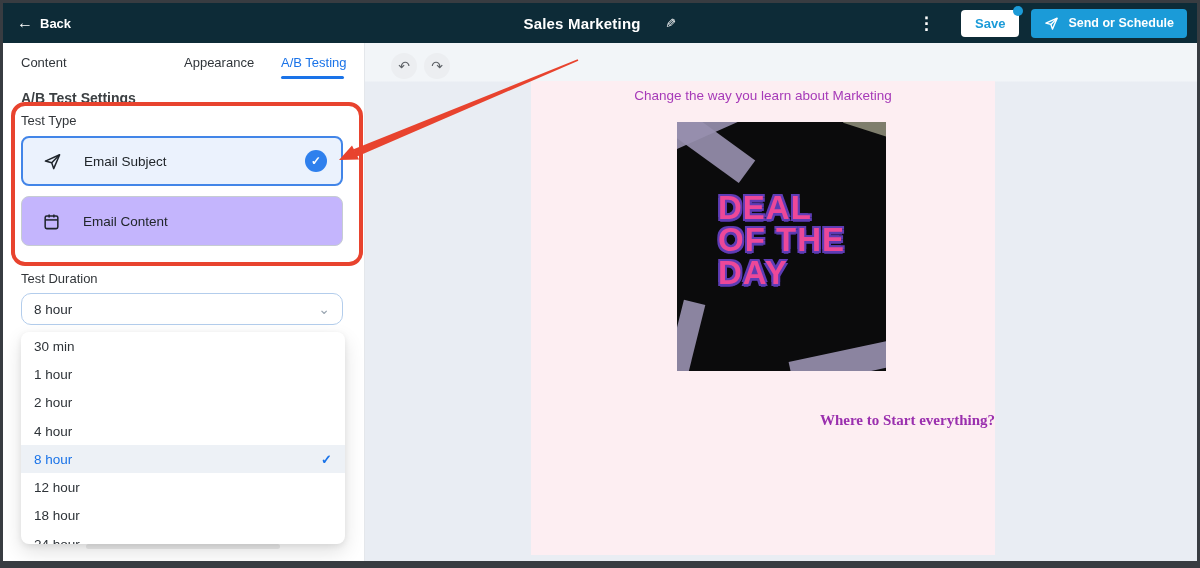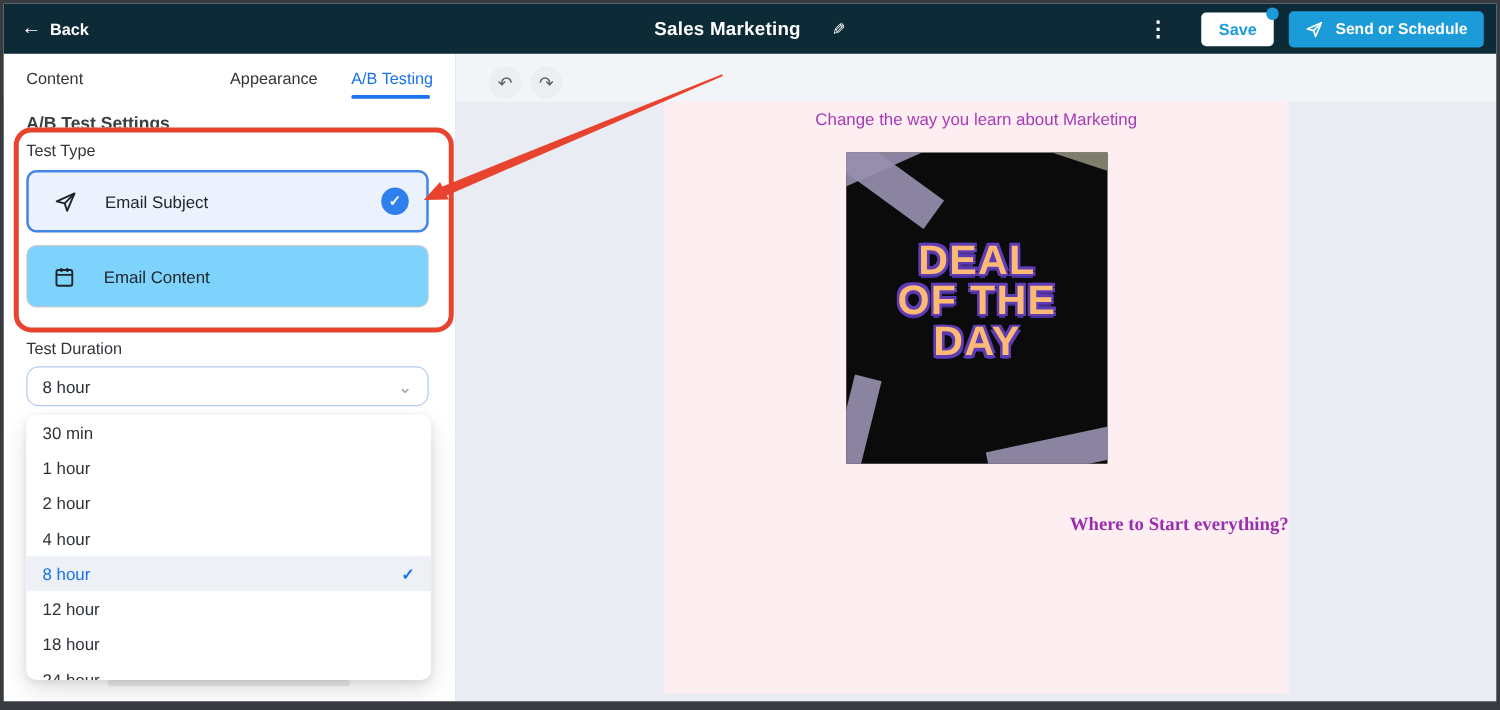--- a/index.html
+++ b/index.html
@@ -30,42 +30,42 @@
   .settings-heading-clip span { font-size:14px; font-weight:700; color:#3c4043; line-height:18px; display:block; }
 
   .red-rect { position:absolute; left:8px; top:59px; width:352px; height:164px; border:4px solid #e8432e; border-radius:14px; z-index:8; pointer-events:none; }
 
   .fld-label { position:absolute; left:18px; font-size:13px; color:#32363a; }
   .lbl-type { top:70px; } .lbl-dur { top:228px; }
 
   .type-card { position:absolute; left:18px; width:322px; height:50px; border-radius:8px; display:flex; align-items:center; padding:0 14px 0 20px; cursor:pointer; }
   .type-card .clabel { font-size:13.5px; color:#21262b; margin-left:22px; }
   .card-subject { top:93px; background:#ebf2fd; border:2px solid #4285e8; }
-  .card-content { top:153px; background:#7dd3fc; border:1px solid #c6ccd2; }
+  .card-content { top:153px; background:#c4b5fd; border:1px solid #c6ccd2; }
   .check-circle { margin-left:auto; width:22px; height:22px; border-radius:50%; background:#2f80ed; color:#fff; font-size:12px; font-weight:700; display:flex; align-items:center; justify-content:center; }
 
   .select { position:absolute; left:18px; top:250px; width:322px; height:32px; border:1.5px solid #b3cdec; border-radius:10px; background:#fff; display:flex; align-items:center; padding:0 12px; cursor:pointer; }
   .select .val { font-size:13.5px; color:#2b3036; }
   .select .chev { margin-left:auto; color:#9aa6b2; font-size:14px; line-height:10px; }
 
   .dropdown { position:absolute; left:18px; top:289px; width:324px; height:212px; background:#fff; border-radius:8px; box-shadow:0 2px 6px rgba(0,0,0,.08), 0 8px 20px rgba(0,0,0,.12); overflow:hidden; z-index:9; }
   .dd-row { height:28.3px; display:flex; align-items:center; padding:0 13px; font-size:13.5px; color:#2e3338; cursor:pointer; }
   .dd-row.selected { background:#edf1f6; color:#1a73e8; }
   .dd-row .tick { margin-left:auto; color:#1a73e8; font-weight:700; font-size:13px; }
   .scroll-hint { position:absolute; left:83px; top:501px; width:194px; height:5px; background:#ececec; border-radius:3px; }
 
   
   .canvas { position:absolute; left:362px; top:40px; right:0; bottom:0; background:linear-gradient(180deg,#f2f5f8 0,#f2f5f8 38px,#e9edf3 39px); }
   .circ-btn { position:absolute; top:10px; width:26px; height:26px; border-radius:50%; background:#eceef1; border:none; color:#5f6368; font-size:14px; display:flex; align-items:center; justify-content:center; cursor:pointer; }
   .undo { left:26px; } .redo { left:59px; }
 
-  .preview { position:absolute; left:166px; top:38px; width:500px; height:474px; background:#fdeef2; }
+  .preview { position:absolute; left:166px; top:38px; width:464px; height:474px; background:#fdeef2; }
   .pv-headline { position:absolute; top:7px; left:0; right:0; text-align:center; font-size:13.5px; color:#a63ab8; }
   .poster { position:absolute; left:146px; top:41px; width:209px; height:249px; background:#0b0b0c; overflow:hidden; display:flex; align-items:center; justify-content:center; }
-  .poster-text { text-align:center; font-weight:bold; font-size:33px; line-height:.98; letter-spacing:1px; color:#fdba74; transform:translateY(-6px);
+  .poster-text { text-align:left; font-weight:bold; font-size:33px; line-height:.98; letter-spacing:1px; color:#ec4899; transform:translateY(-6px);
       text-shadow:-2px -2px 0 #5e3cb5, 2px -2px 0 #5e3cb5, -2px 2px 0 #5e3cb5, 2px 2px 0 #5e3cb5, 0 3px 0 #4a2f93; }
   .tape { position:absolute; background:#978fae; opacity:.92; }
   .tape.tl1 { width:115px; height:28px; left:-34px; top:2px; transform:rotate(36deg); }
   .tape.tl2 { width:95px; height:26px; left:-30px; top:-8px; transform:rotate(-24deg); }
   .tape.tr  { width:58px; height:15px; right:-16px; top:-5px; transform:rotate(18deg); background:#8a8976; }
   .tape.bl  { width:22px; height:88px; left:-4px; bottom:-18px; transform:rotate(14deg); }
   .tape.br  { width:122px; height:26px; right:-26px; bottom:-4px; transform:rotate(-12deg); }
   .pv-section-title { position:absolute; top:331px; left:0; right:0; text-align:right; font-size:15px; font-weight:700; color:#9a2fae;font-family:Liberation Serif, serif; }
   .pv-body { position:absolute; top:362px; left:0; right:0; text-align:center; font-size:12.5px; color:#26282b; line-height:19px; }
 

